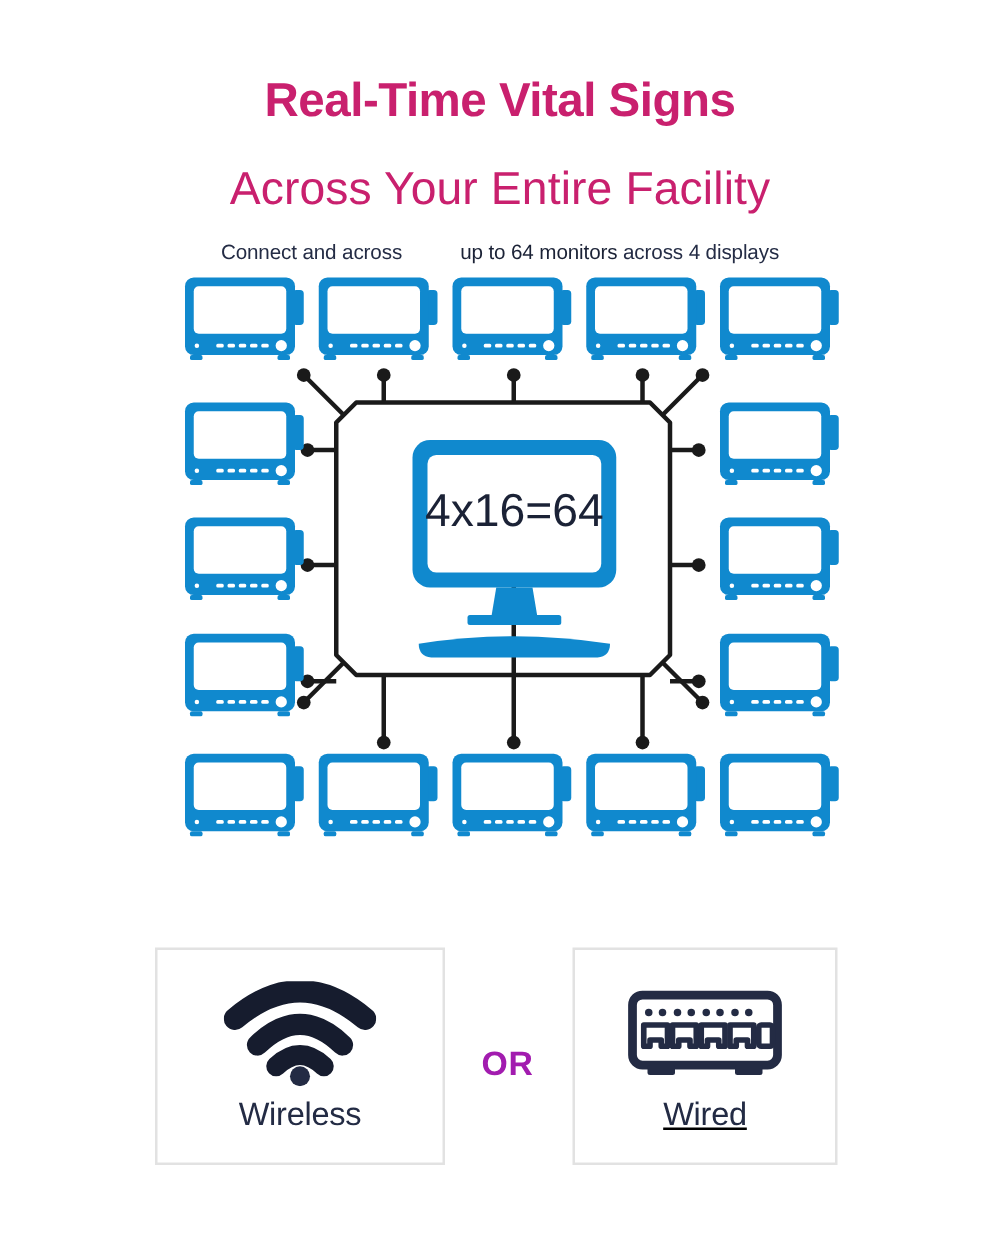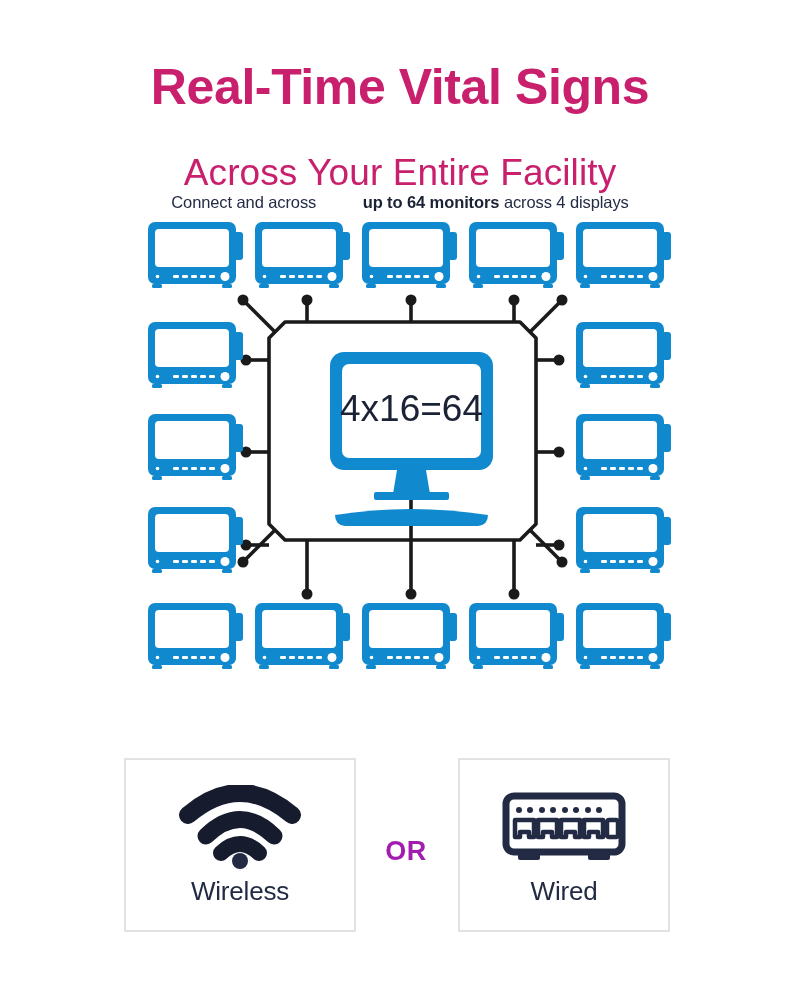--- a/index.html
+++ b/index.html
@@ -25,50 +25,50 @@
   
   .header {
     position: absolute;
     left: 0;
     top: 62px;
     width: 800px;
     text-align: center;
   }
   .headline-1 {
     font-family: "Liberation Sans", sans-serif;
-    font-size: 50px;
+    font-size: 38px;
     font-weight: bold;
     color: #C9206E;
     letter-spacing: -0.4px;
     line-height: 1.0;
     margin: 0;
     padding: 0;
   }
   .headline-2 {
     font-family: "Liberation Sans", sans-serif;
     font-size: 37px;
     font-weight: normal;
     color: #C9206E;
     letter-spacing: 0.1px;
     line-height: 1.0;
-    margin: 18px;
+    margin: 8px;
     padding-top: 24px;
   }
   .subtitle {
     position: absolute;
     left: 0;
     top: 193px;
     width: 800px;
     text-align: center;
     font-size: 16.5px;
     color: #242C45;
     letter-spacing: -0.1px;
   }
   .subtitle b {
-    font-weight: bold;
+    font-weight: normal;
     color: #1B2236;
     margin-left: 42px;
   }
 
   
   .diagram {
     position: absolute;
     left: 130px;
     top: 212px;
     width: 545px;
@@ -90,21 +90,21 @@
     height: 174px;
     border: 2px solid #E2E2E2;
     background: #ffffff;
     box-sizing: border-box;
     display: flex;
     flex-direction: column;
     align-items: center;
     justify-content: flex-start;
   }
   .card-wireless { left: 124px; width: 232px; }
-  .card-wired    { left: 458px; width: 212px; }
+  .card-wired    { left: 458px; width: 212px; text-decoration: underline; }
   .card-icon {
     margin-top: 24px;
     height: 86px;
     display: flex;
     align-items: center;
     justify-content: center;
   }
   .card-wired .card-icon { margin-top: 30px; height: 80px; }
   .card-label {
     font-size: 26px;

